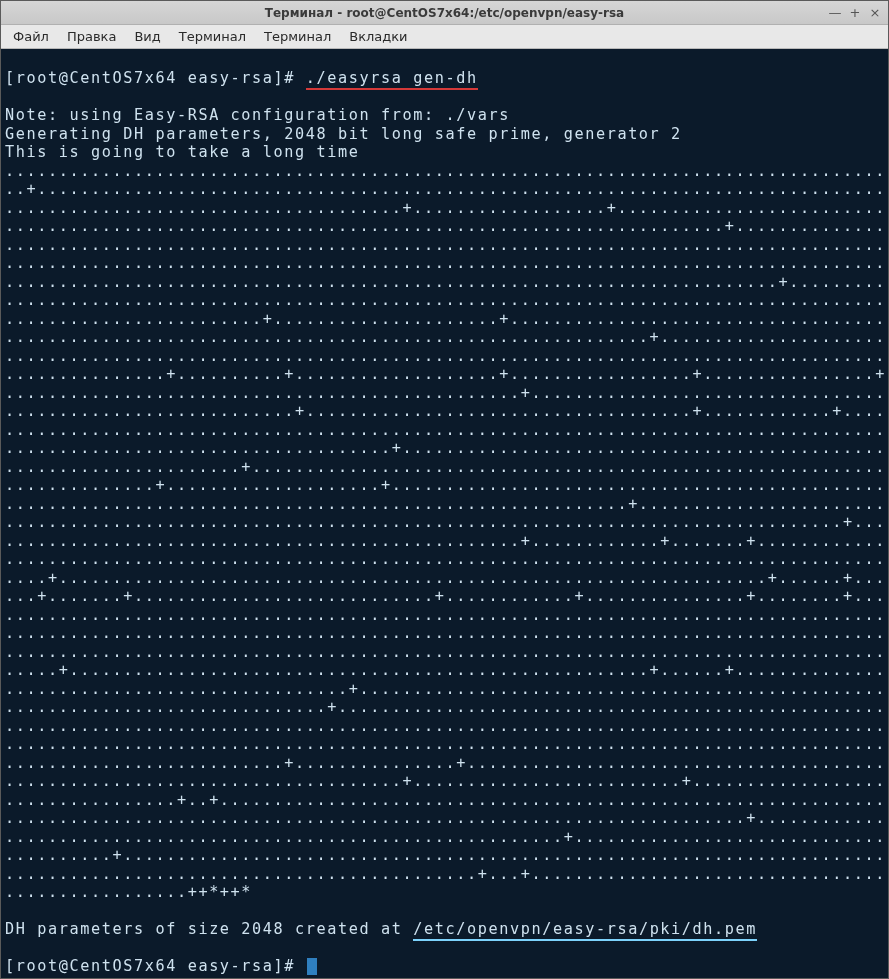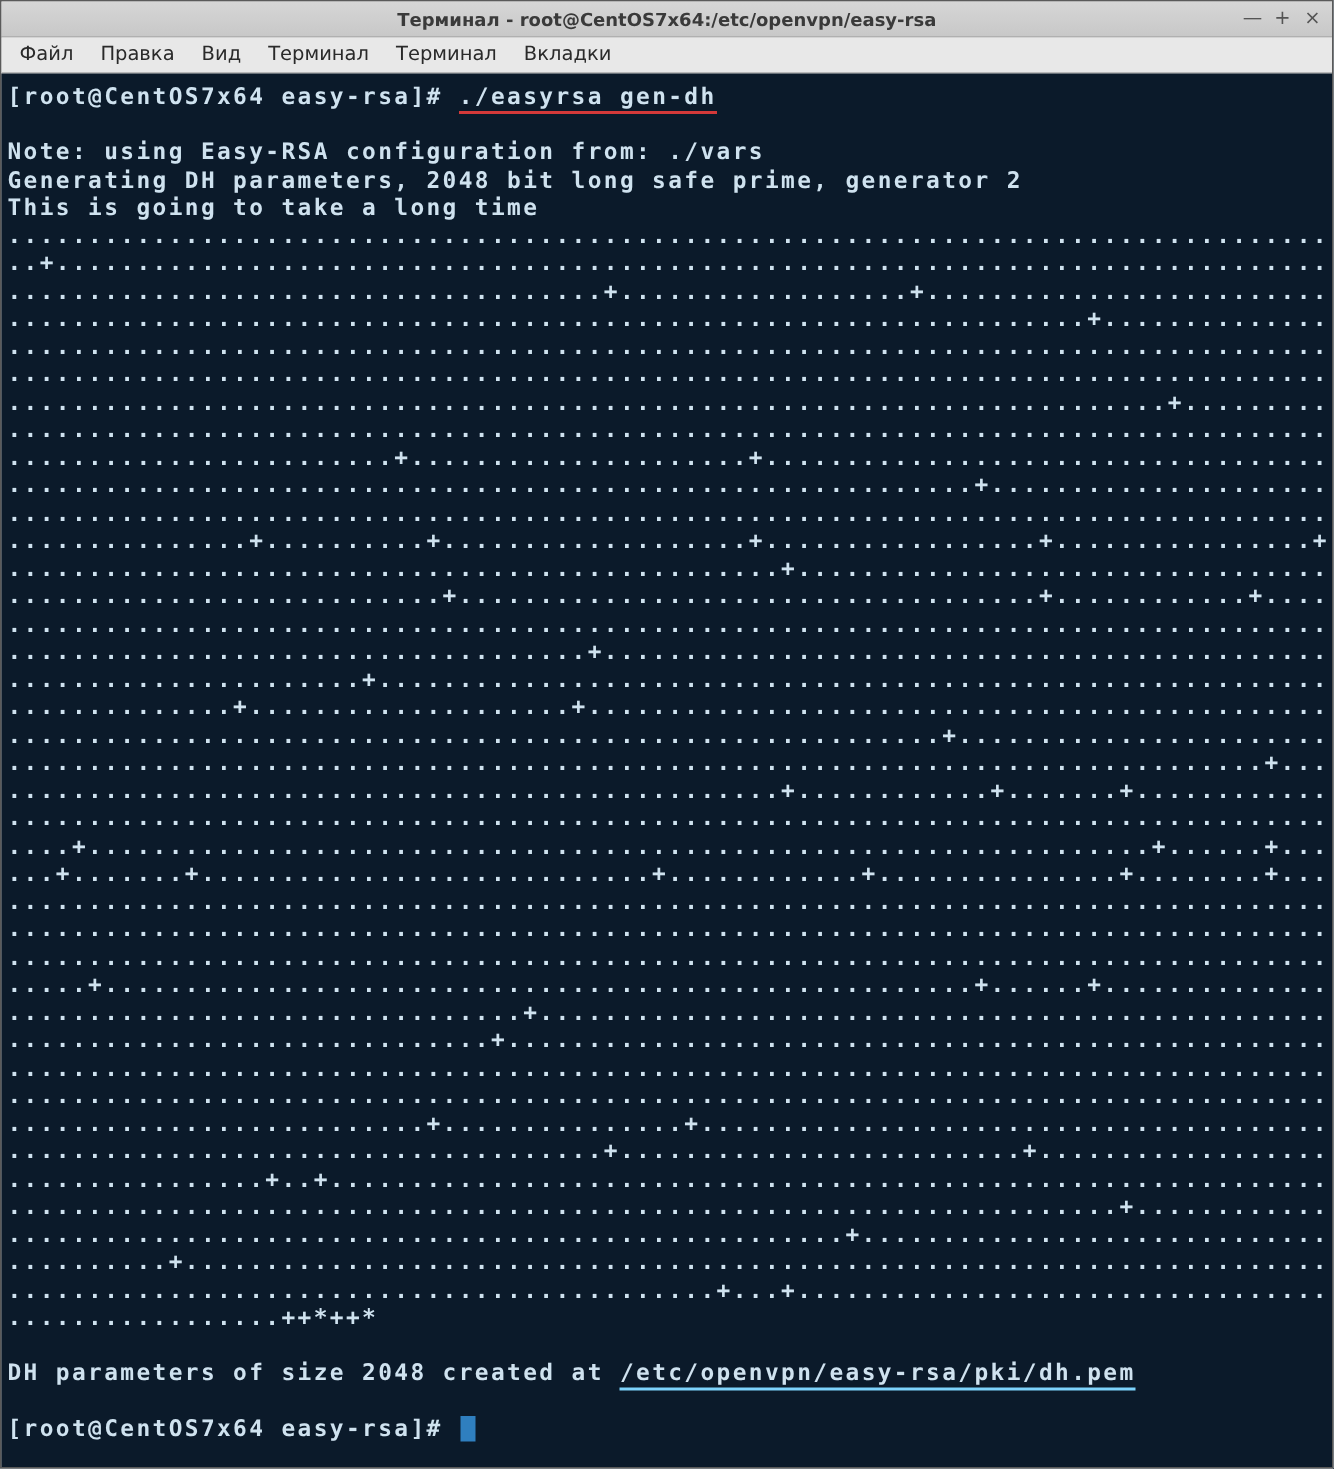--- a/index.html
+++ b/index.html
@@ -55,24 +55,23 @@
   cursor: pointer;
 }
 .term {
   flex: 1;
   background: #0b1a2a;
   color: #cfe2ef;
   font-family: "DejaVu Sans Mono", "Liberation Mono", "Consolas", monospace;
   font-size: 15.2px;
   line-height: 18.5px;
   letter-spacing: 1.6px;
-  padding: 6px 4px 2px 4px;
+  padding: 20px 4px 2px 4px;
   overflow: hidden;
   white-space: pre;
-  font-weight: bold;
 }
 .prompt-user { color: #cfe2ef; }
 .underline-red { border-bottom: 2px solid #d43939; padding-bottom: 1px; }
 .underline-yellow { border-bottom: 2px solid #7dd3fc; padding-bottom: 1px; }
 .cursor {
   display: inline-block;
   width: 10px; height: 17px;
   background: #2f7fbf;
   vertical-align: text-bottom;
   margin-left: 1px;

